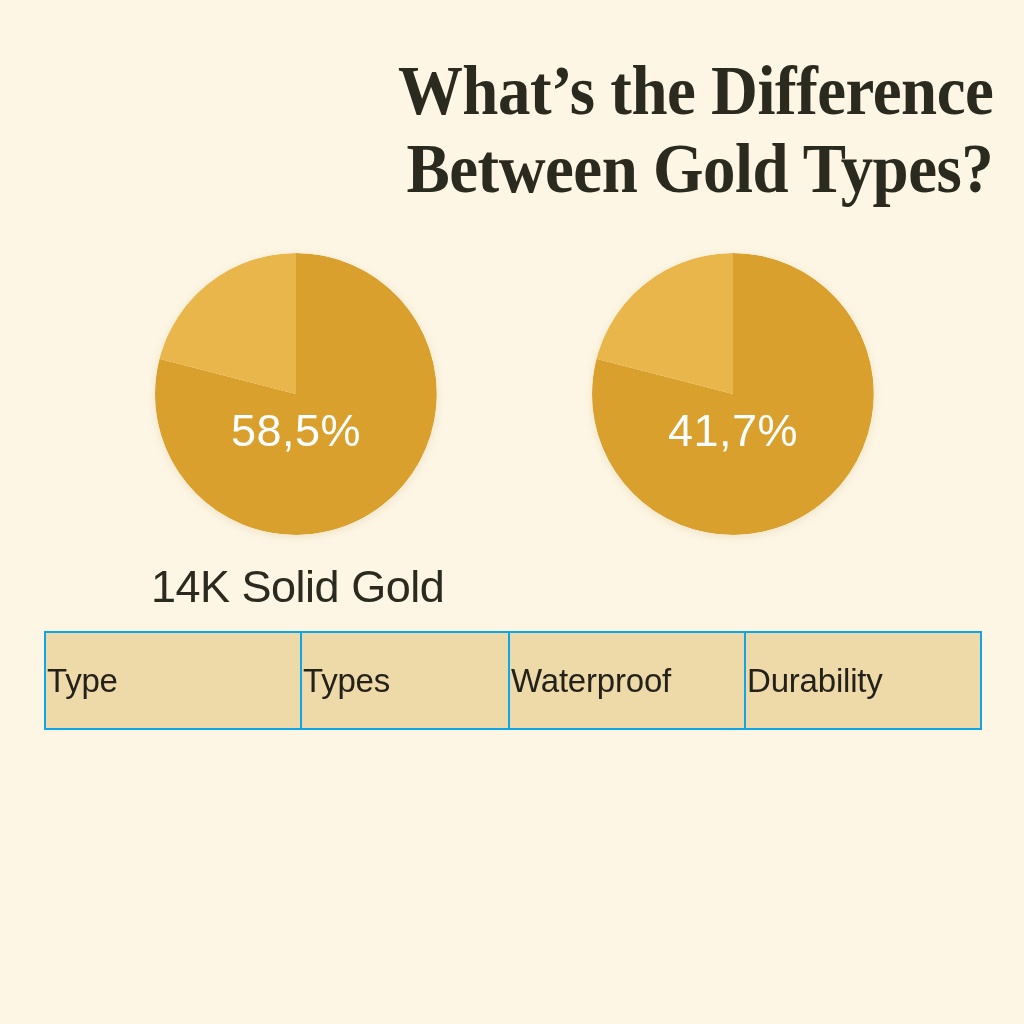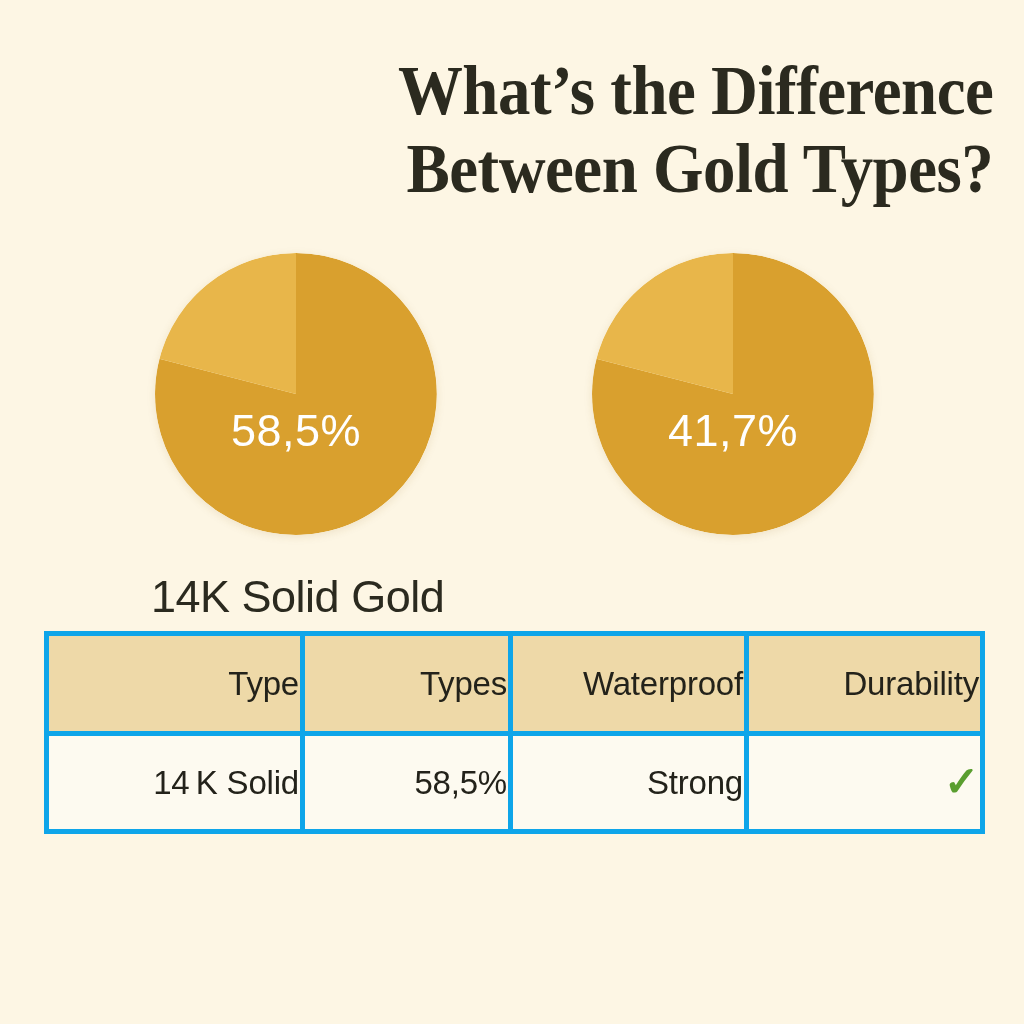--- a/index.html
+++ b/index.html
@@ -68,21 +68,21 @@
     top: 152px;
     text-align: center;
     font-size: 45px;
     font-weight: 400;
     color: #ffffff;
     letter-spacing: 0.5px;
     pointer-events: none;
   }
 
   .pie-caption {
-    margin-top: 36px;
+    margin-top: 26px;
     font-size: 45px;
     font-weight: 400;
     letter-spacing: -0.5px;
     color: #2b2a1f;
     white-space: nowrap;
   }
 
   
   .table {
     position: absolute;
@@ -91,22 +91,22 @@
     width: 936px;
     border-collapse: collapse;
     table-layout: fixed;
   }
   .table col.c-type  { width: 256px; }
   .table col.c-pur   { width: 208px; }
   .table col.c-dur   { width: 236px; }
   .table col.c-wat   { width: 236px; }
 
   .table th, .table td {
-    border: 5px solid #0ea5e9;
-    text-align: right;
+    border: 2px solid #0ea5e9;
+    text-align: left;
     font-weight: 400;
     color: #23221a;
   }
   .table thead th {
     background: #eed9a8;
     height: 93px;
     font-size: 33px;
     letter-spacing: -0.2px;
   }
   .table tbody td {
@@ -168,22 +168,14 @@
   </colgroup>
   <thead>
     <tr>
       <th>Type</th>
       <th>Types</th>
       <th>Waterproof</th>
       <th>Durability</th>
     </tr>
   </thead>
   <tbody>
-    <tr>
-      <td>14 K Solid</td>
-      <td>58,5%</td>
-      <td>Strong</td>
-      <td>
-        <span class="check">✓</span>
-      </td>
-    </tr>
   </tbody>
 </table>
 
 </body></html>

